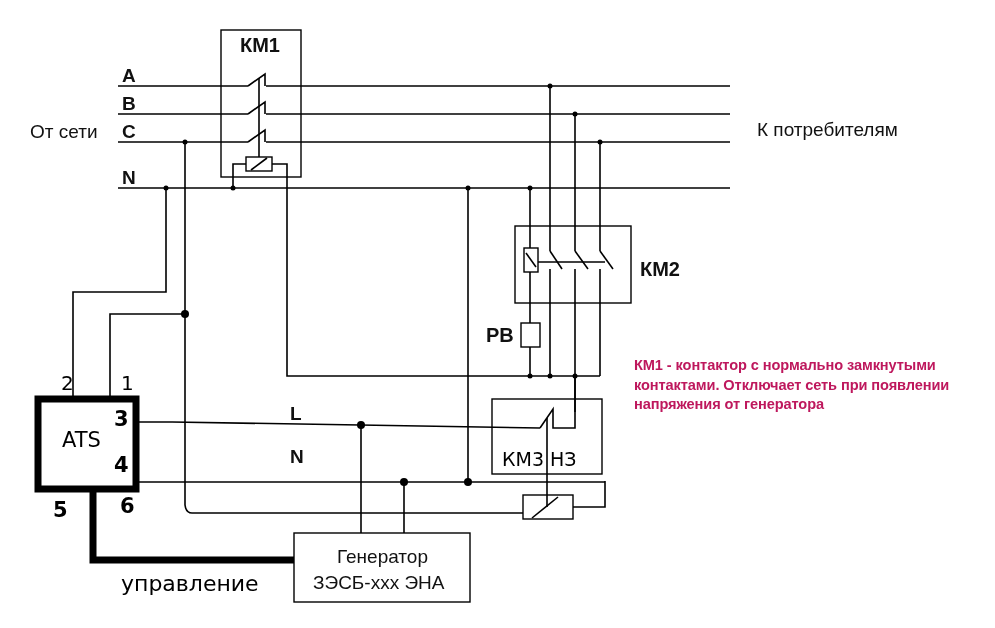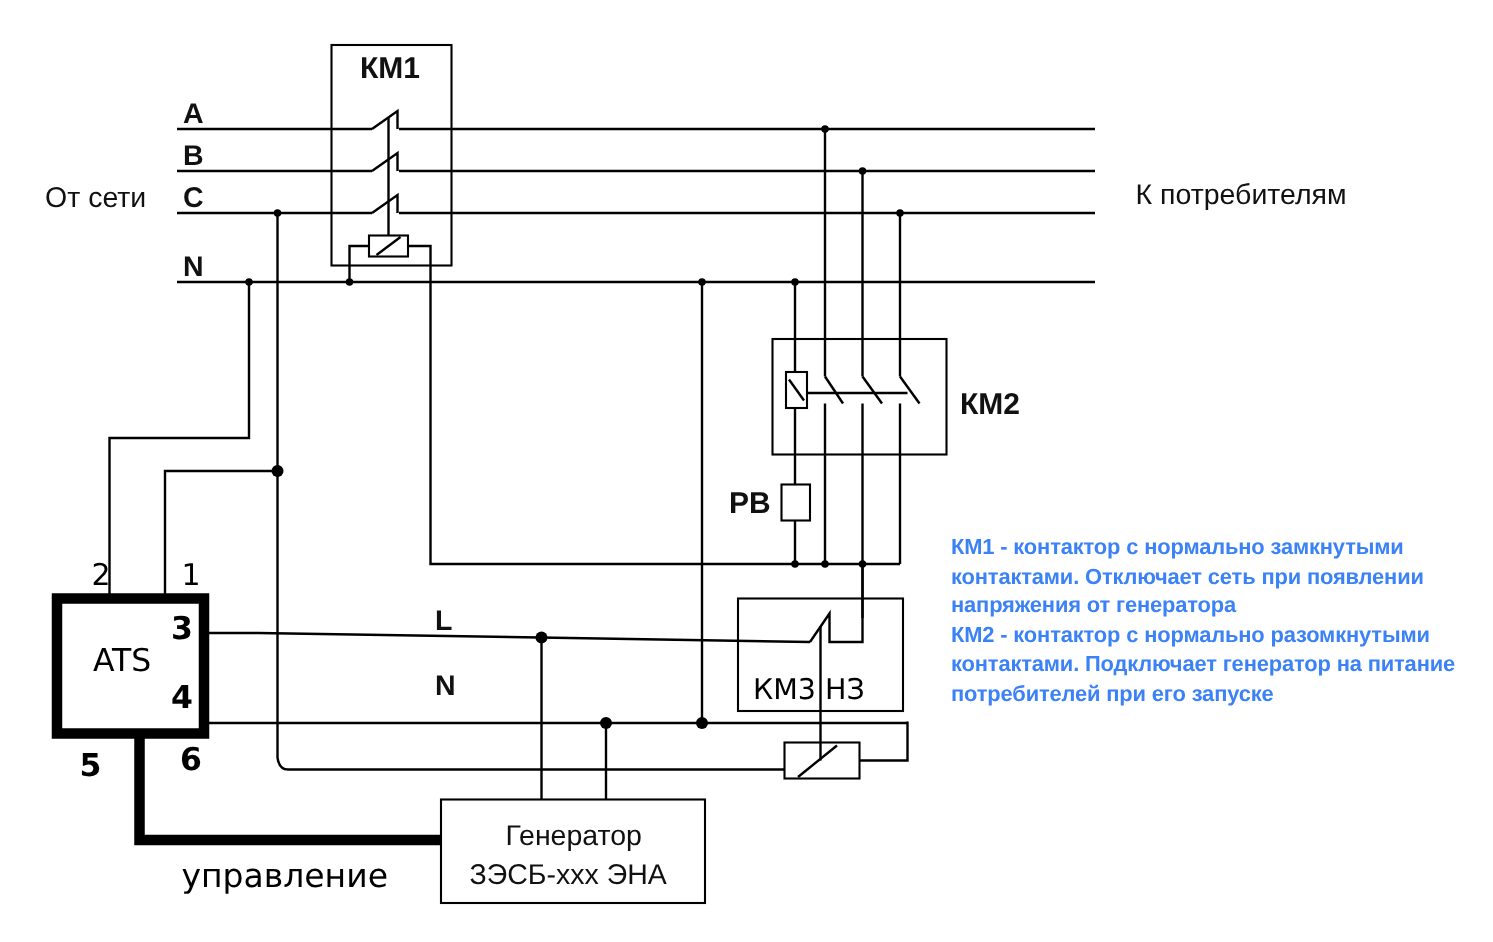--- a/index.html
+++ b/index.html
@@ -14,21 +14,21 @@
   .hdr { font-family: "Liberation Sans", sans-serif; font-size: 20px; font-weight: bold; fill: #111; }
   .side { font-family: "Liberation Sans", sans-serif; font-size: 19px; fill: #111; }
   .ttl { font-family: "DejaVu Sans", sans-serif; font-size: 21px; fill: #000; }
   .num { font-family: "DejaVu Sans", sans-serif; font-size: 20px; fill: #000; }
   .numb { font-family: "DejaVu Sans", sans-serif; font-size: 21px; font-weight: bold; fill: #000; }
   .km3 { font-family: "DejaVu Sans", sans-serif; font-size: 19px; fill: #000; }
   .gen { font-family: "Liberation Sans", sans-serif; font-size: 19px; fill: #111; }
   .ctrl { font-family: "DejaVu Sans", sans-serif; font-size: 22px; fill: #000; }
   .notes { position: absolute; left: 634px; top: 356px; width: 345px;
            font-family: "Liberation Sans", sans-serif; font-size: 14.6px; line-height: 19.5px;
-           color: #3b82f6; font-weight: bold; letter-spacing: -0.1px; }
+           color: #be185d; font-weight: bold; letter-spacing: -0.1px; }
   .notes p { margin: 0; }
   .notes b { font-weight: 900; }
 </style>
 </head>
 <body>
 
 <svg width="995" height="628" viewBox="0 0 995 628">
 
   <g>
 
@@ -158,14 +158,13 @@
     <circle class="dot" cx="575" cy="376" r="2.5"></circle>
     <circle class="dot" cx="185" cy="314" r="4"></circle>
     <circle class="dot" cx="361" cy="425" r="4"></circle>
     <circle class="dot" cx="404" cy="482" r="4"></circle>
     <circle class="dot" cx="468" cy="482" r="4"></circle>
   </g>
 </svg>
 
 <div class="notes">
   <p><b>КМ1</b><span> - контактор с нормально замкнутыми контактами. Отключает сеть при появлении напряжения от генератора</span></p>
-  <p><b>КМ2</b><span> - контактор с нормально разомкнутыми контактами. Подключает генератор на питание потребителей при его запуске</span></p>
 </div>
 
 </body></html>

